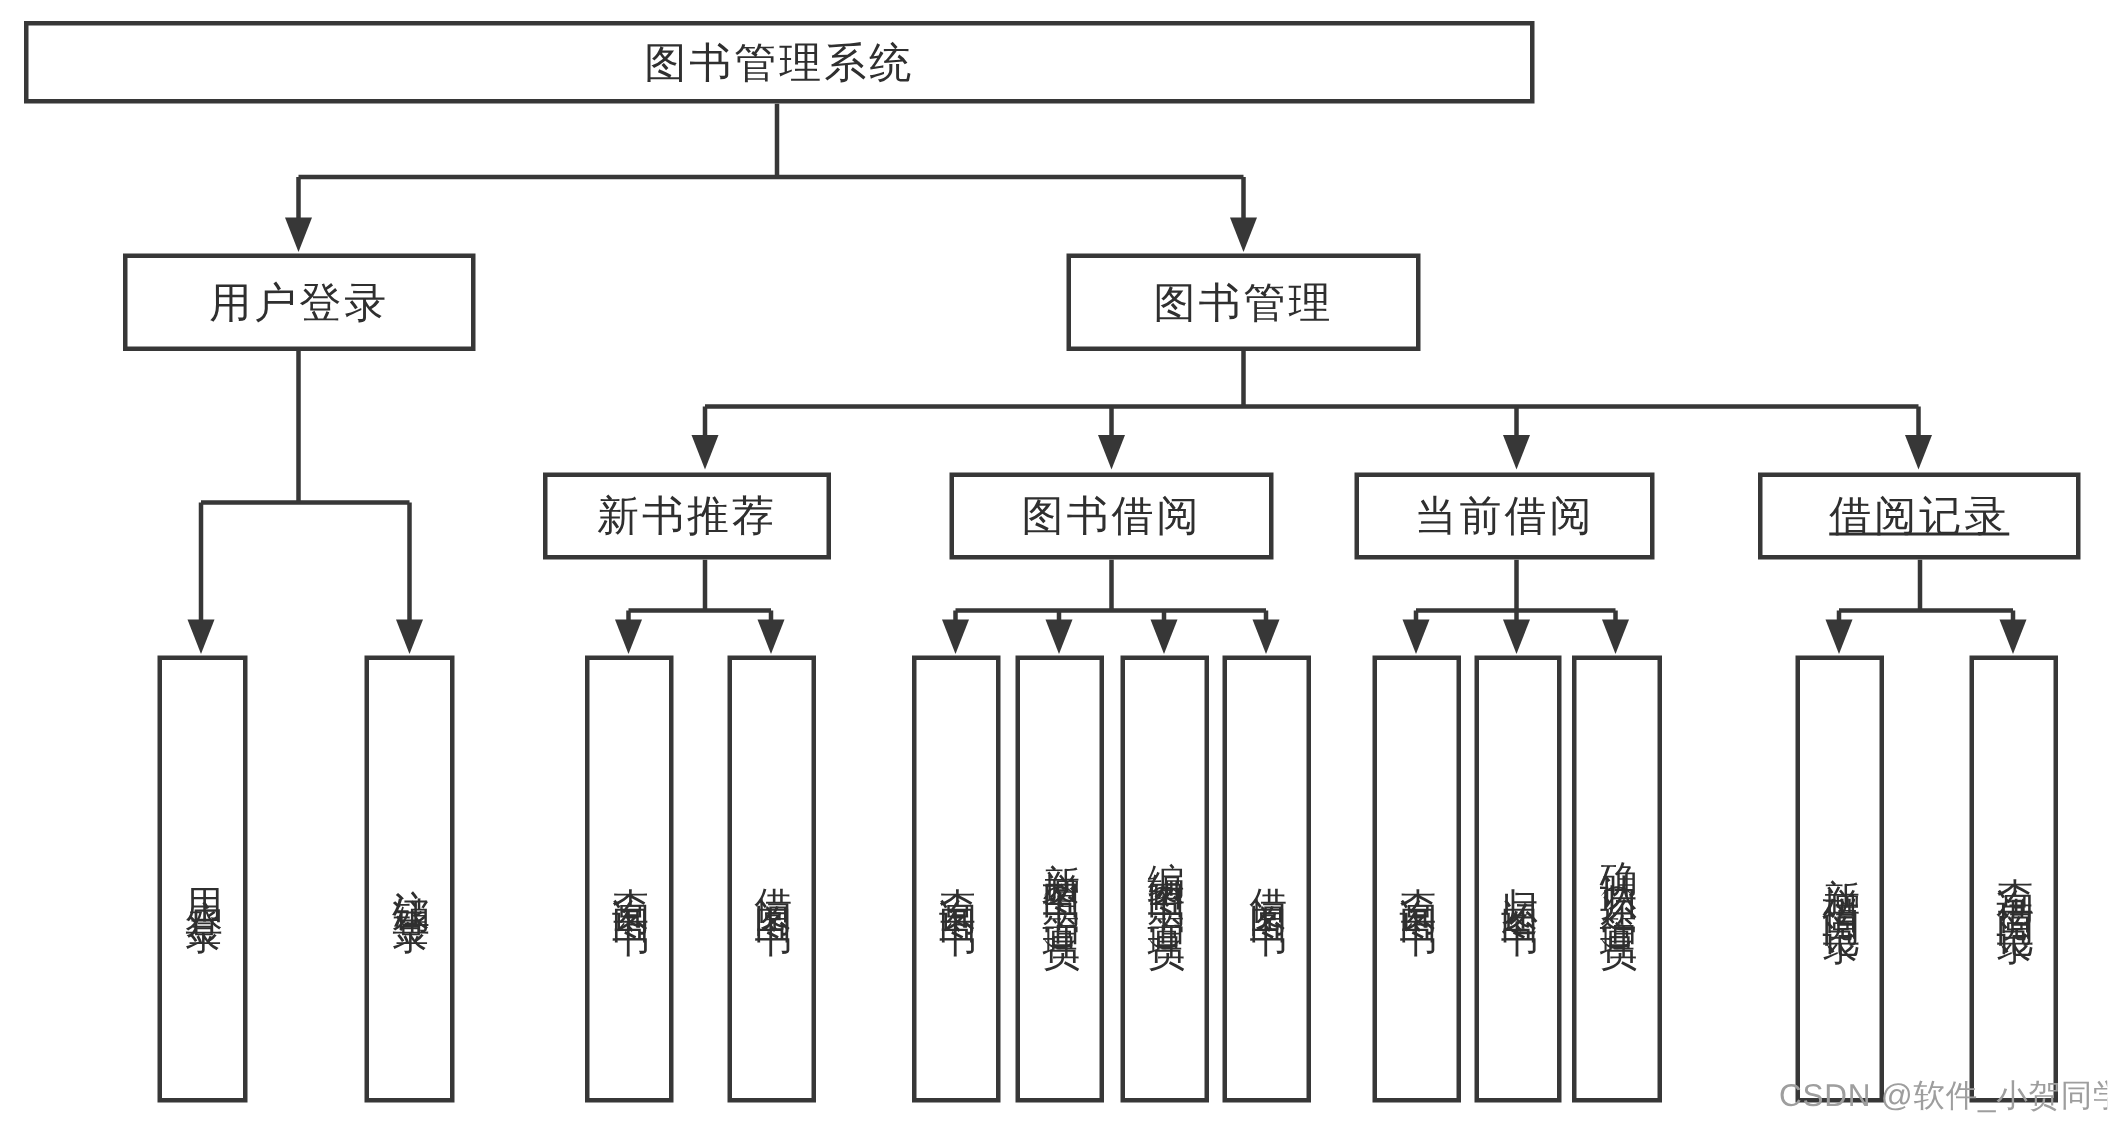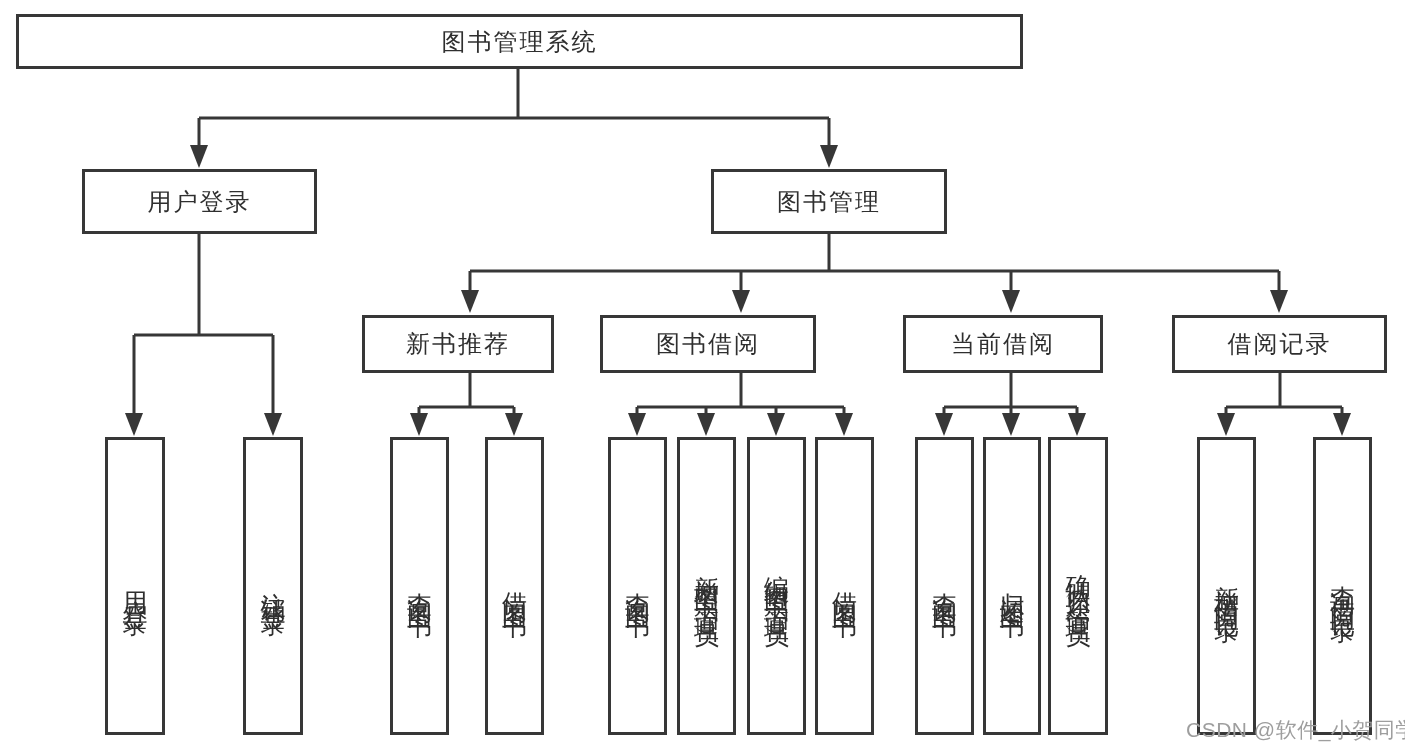--- a/index.html
+++ b/index.html
@@ -8,21 +8,21 @@
     font-family:"Liberation Sans","DejaVu Sans",sans-serif;
   }
   .wires{position:absolute;left:0;top:0;width:1405px;height:747px;z-index:1;}
   .wires path{stroke:#373737;stroke-width:3;fill:none;}
   .wires polygon{fill:#373737;stroke:none;}
   .box{
     position:absolute;box-sizing:border-box;background:#ffffff;
     border:3px solid #373737;color:#2f2f2f;
     display:flex;align-items:center;justify-content:center;z-index:2;
   }
-  .hlabel{font-size:24px;letter-spacing:2px;white-space:nowrap;}
+  .hlabel{font-size:28px;letter-spacing:2px;white-space:nowrap;}
   .vtext{
     writing-mode:vertical-rl;text-orientation:mixed;
     font-size:25px;letter-spacing:7px;line-height:1;white-space:nowrap;
   }
   .watermark{
     position:absolute;left:1186px;top:716px;z-index:5;
     font-size:21px;letter-spacing:0.5px;color:#9e9e9e;white-space:nowrap;
   }
 </style>
 </head>
@@ -73,27 +73,27 @@
   <div class="box" style="left:82px;top:169px;width:235px;height:65px;">
     <span class="hlabel">用户登录</span>
   </div>
   <div class="box" style="left:711px;top:169px;width:236px;height:65px;font-family:Liberation Mono, monospace;">
     <span class="hlabel">图书管理</span>
   </div>
 
   <div class="box" style="left:362px;top:315px;width:192px;height:58px;">
     <span class="hlabel">新书推荐</span>
   </div>
-  <div class="box" style="left:600px;top:315px;width:216px;height:58px;">
+  <div class="box" style="left:633px;top:315px;width:216px;height:58px;">
     <span class="hlabel">图书借阅</span>
   </div>
   <div class="box" style="left:903px;top:315px;width:200px;height:58px;">
     <span class="hlabel">当前借阅</span>
   </div>
-  <div class="box" style="left:1172px;top:315px;width:215px;height:58px;">
+  <div class="box" style="left:1172px;top:315px;width:215px;height:58px;text-decoration:underline;">
     <span class="hlabel">借阅记录</span>
   </div>
 
   <div class="box" style="left:105px;top:437px;width:60px;height:298px;">
     <span class="vtext">用户登录</span>
   </div>
   <div class="box" style="left:243px;top:437px;width:60px;height:298px;">
     <span class="vtext">注销登录</span>
   </div>
 

